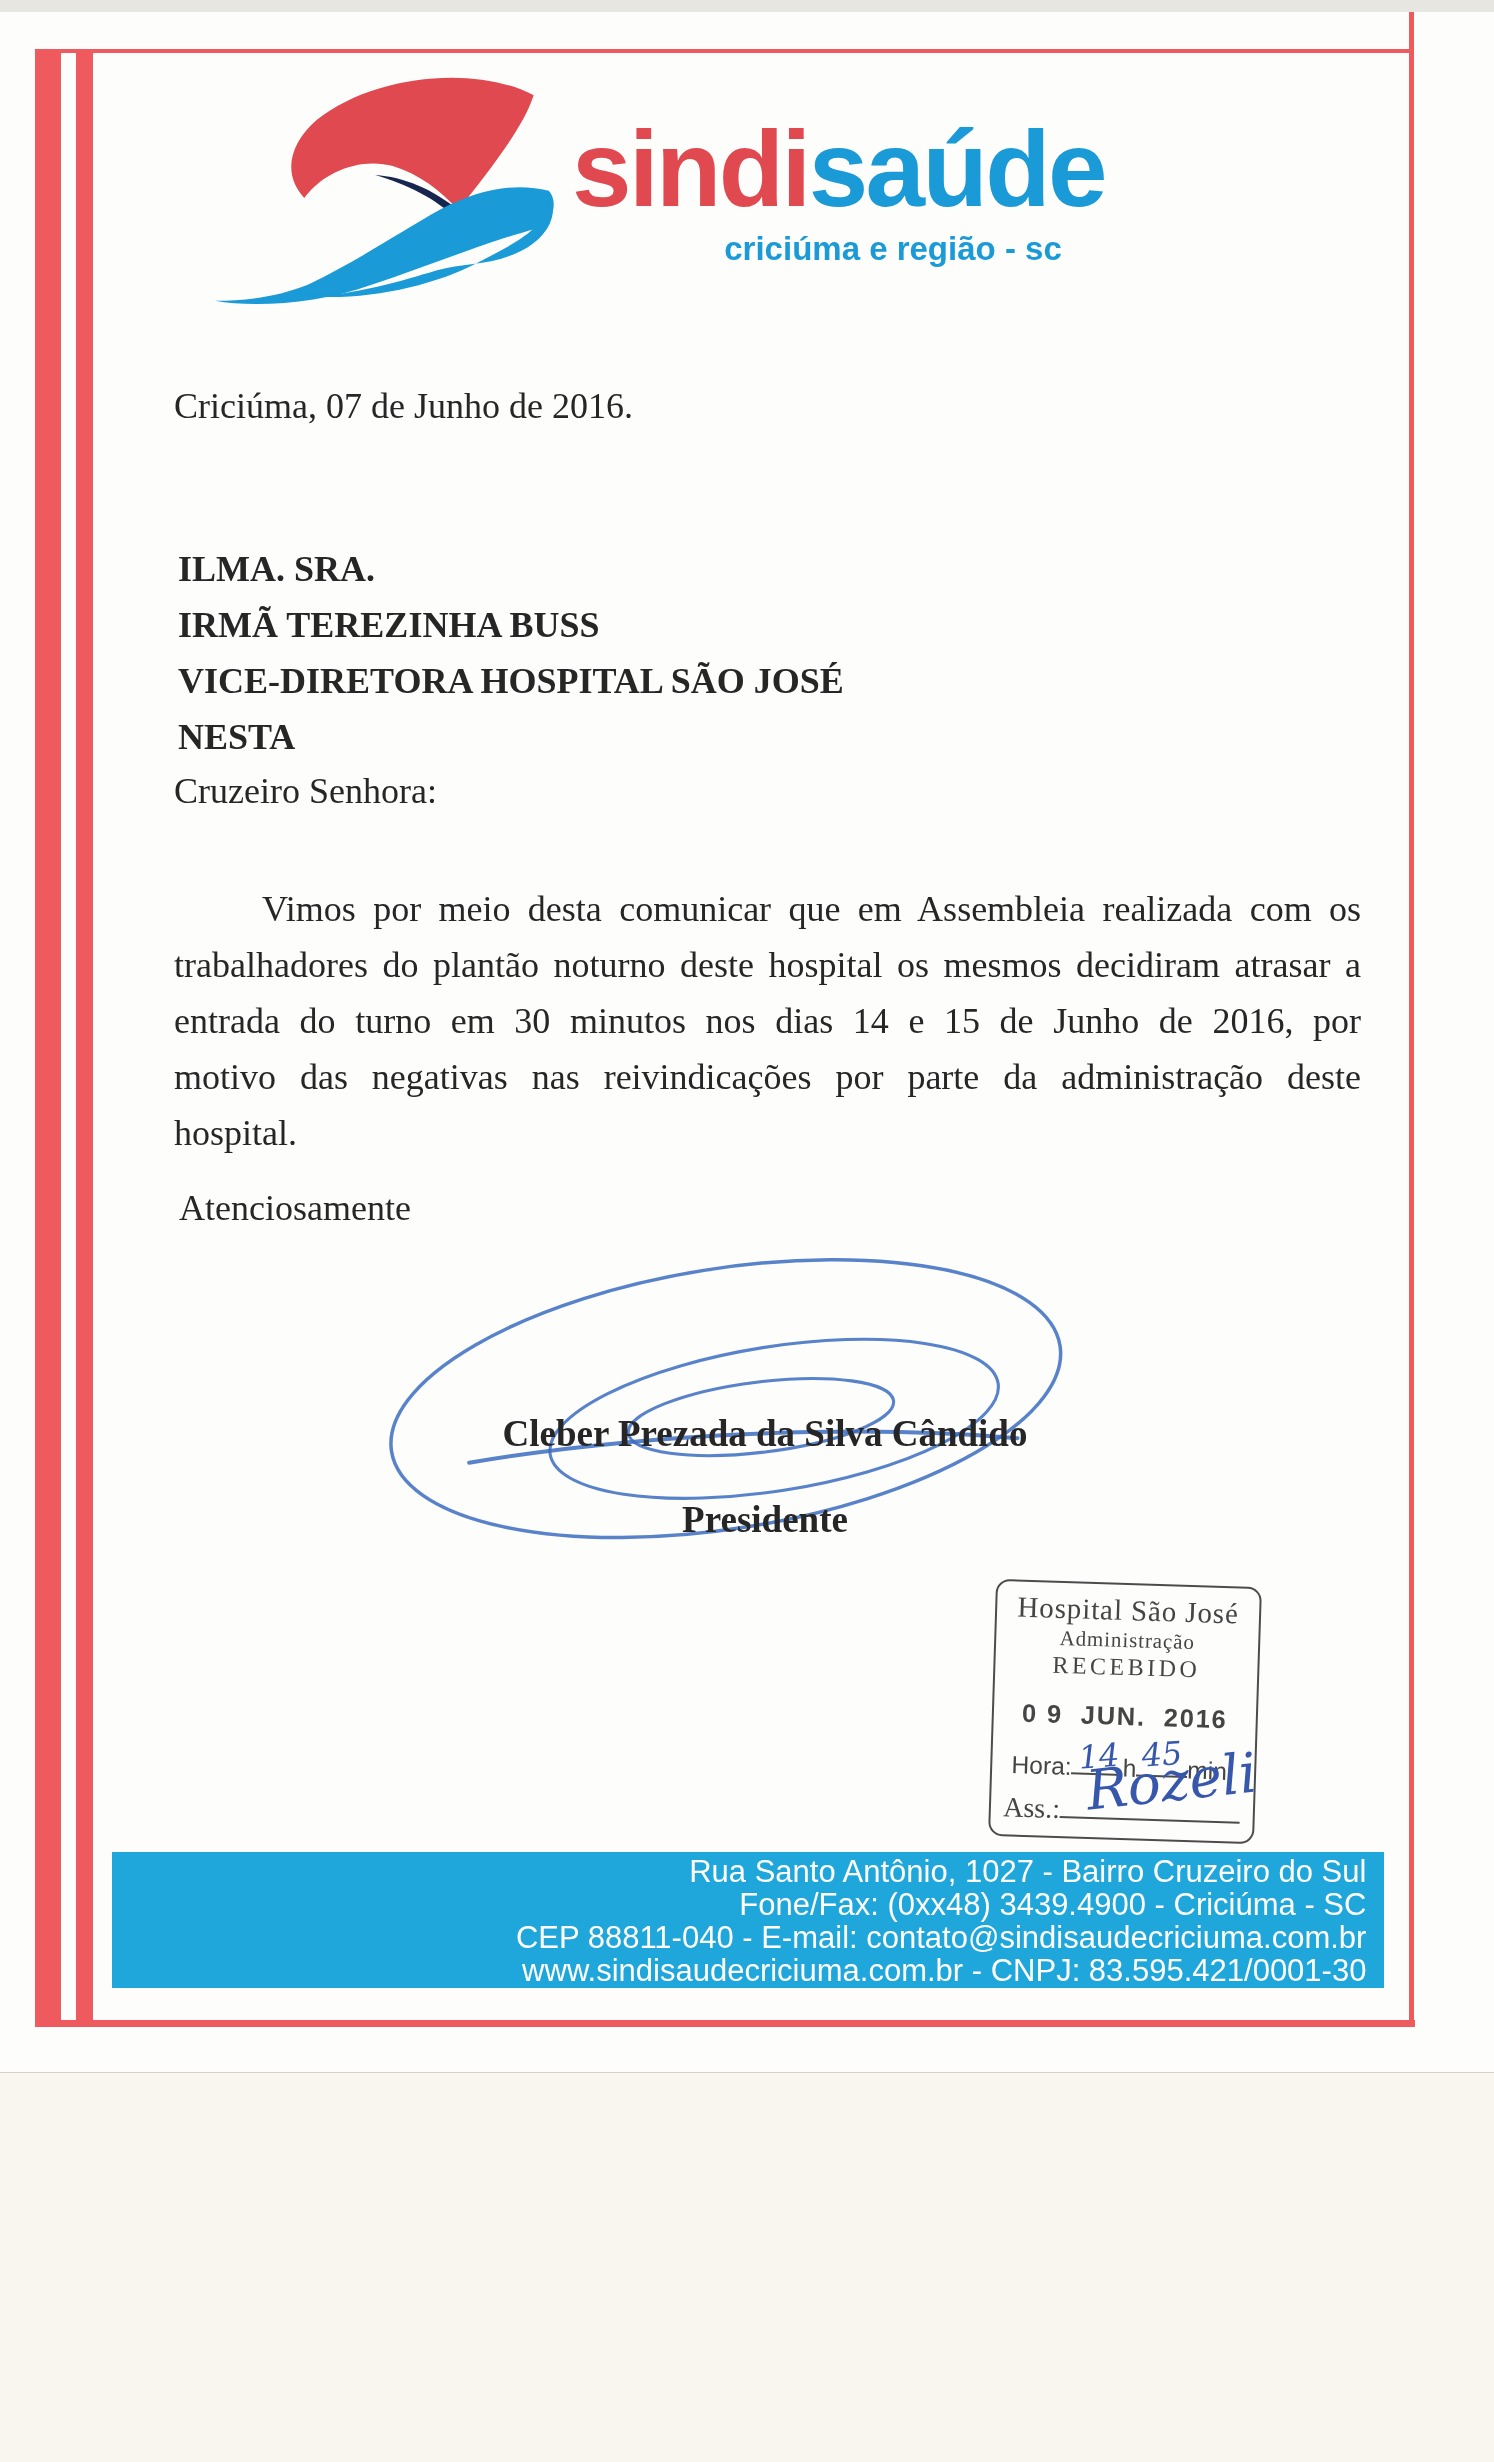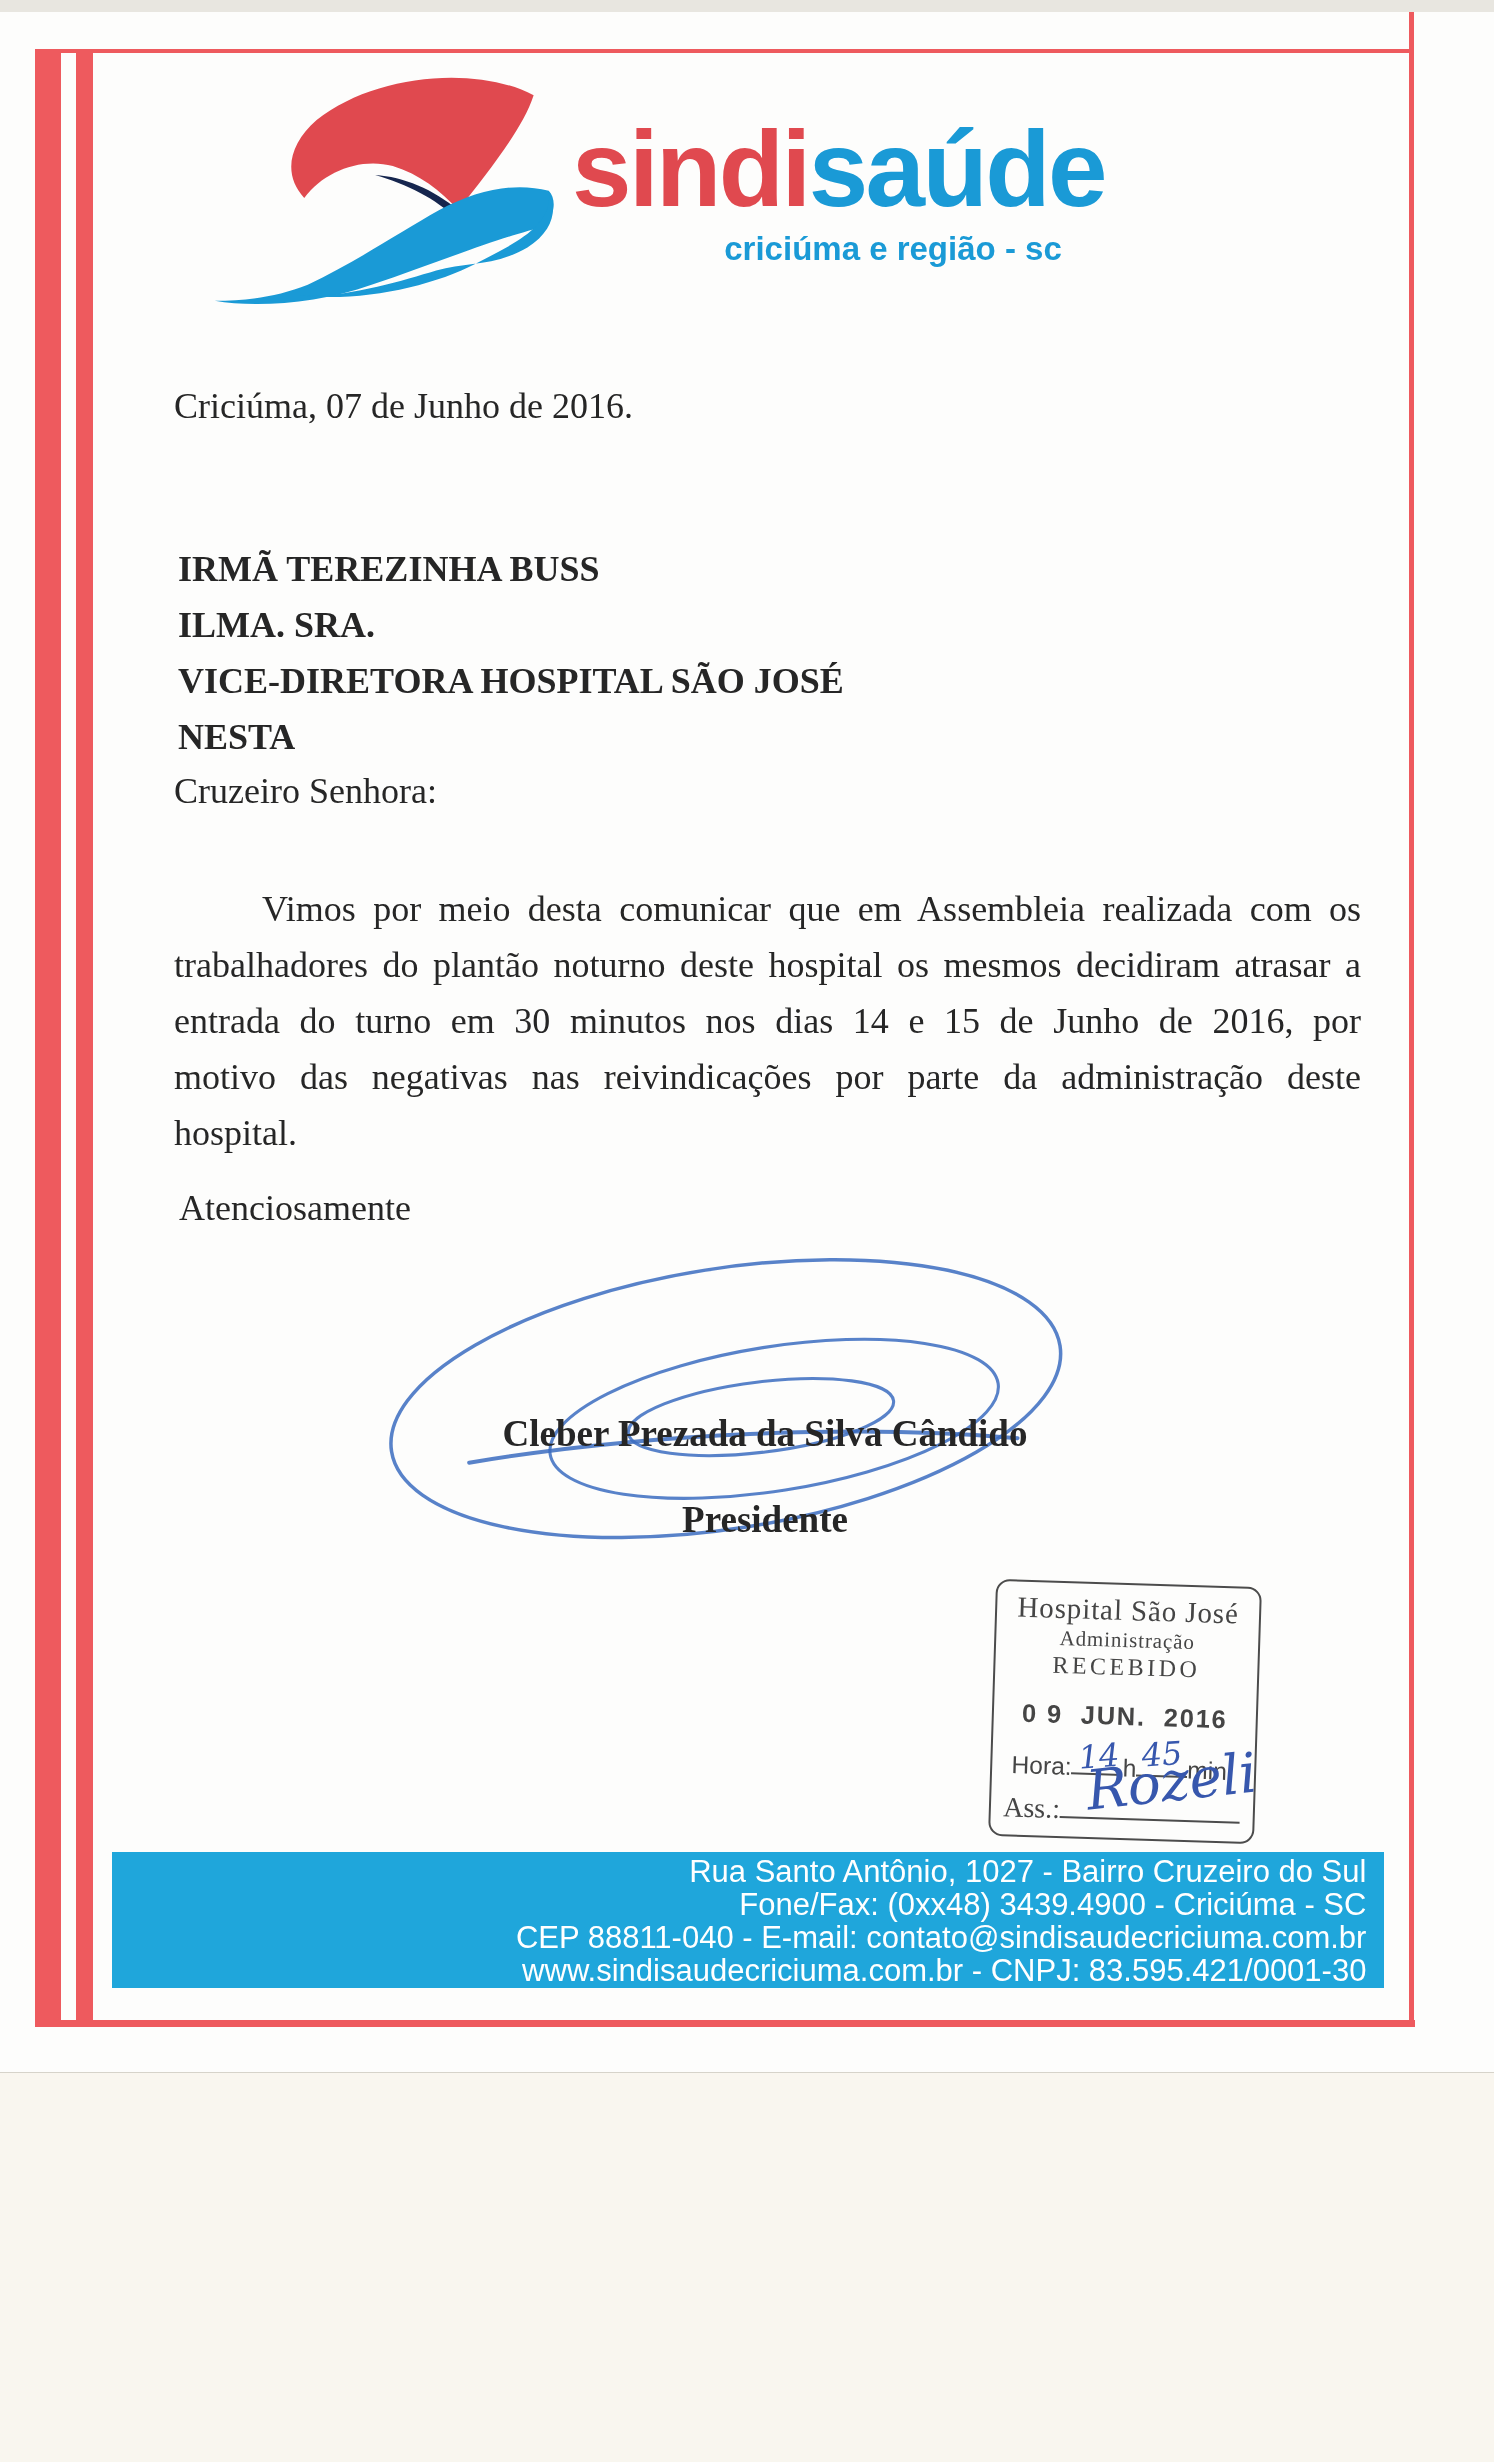--- a/index.html
+++ b/index.html
@@ -97,22 +97,22 @@
     <path fill="#1a9ad6" d="M392,150 C402,170 398,195 368,214 C330,236 300,230 265,240
       C225,252 160,272 110,268 C180,276 260,258 310,232
       C352,210 398,190 392,150 Z"></path>
   </svg>
   <div class="wordmark"><span class="part1">sindi</span><span class="part2">saúde</span></div>
   <div class="brand-subtitle">criciúma e região - sc</div>
 
   <div class="date-line">Criciúma, 07 de Junho de 2016.</div>
 
   <div class="recipient">
+    <div>ILMA. SRA.</div>
     <div>IRMÃ TEREZINHA BUSS</div>
-    <div>ILMA. SRA.</div>
     <div>VICE-DIRETORA HOSPITAL SÃO JOSÉ</div>
     <div>NESTA</div>
   </div>
 
   <div class="salutation">Cruzeiro Senhora:</div>
 
   <p class="para para1">Vimos por meio desta comunicar que em Assembleia realizada com os trabalhadores do plantão noturno deste hospital os mesmos decidiram atrasar a entrada do turno em 30 minutos nos dias 14 e 15 de Junho de 2016, por motivo das negativas nas reivindicações por parte da administração deste hospital.</p>
 
   <div class="closing">Atenciosamente</div>
 

